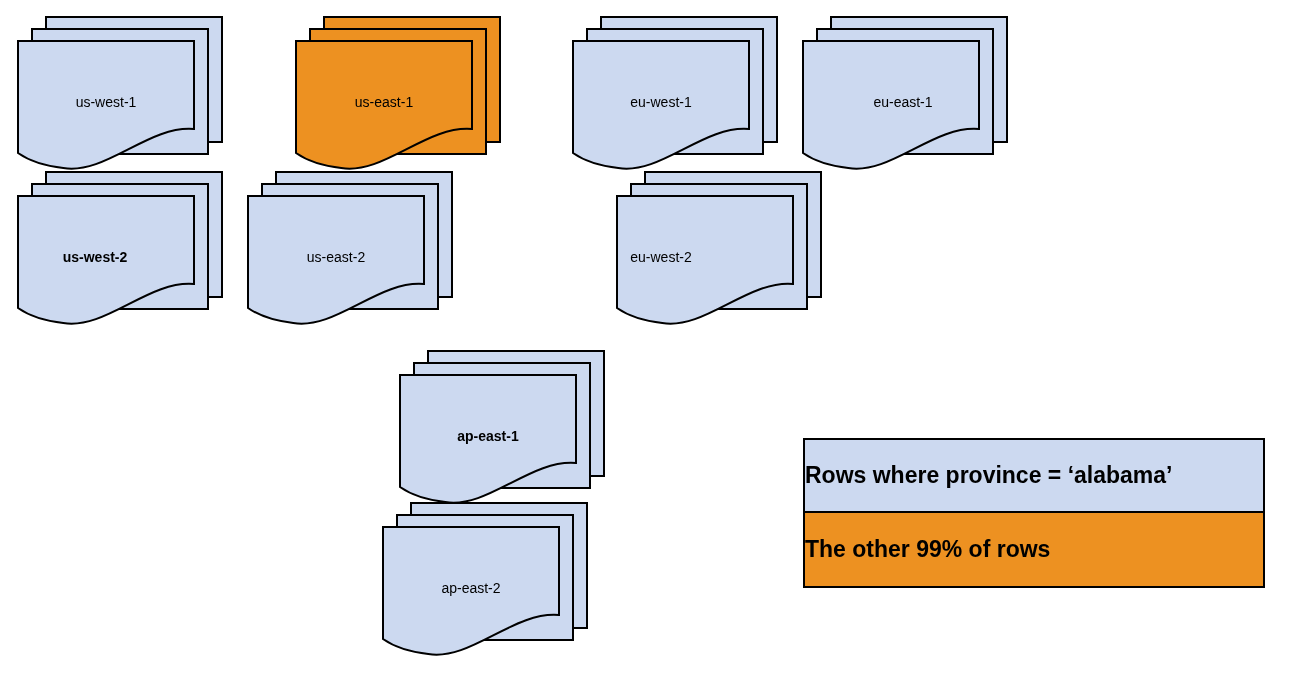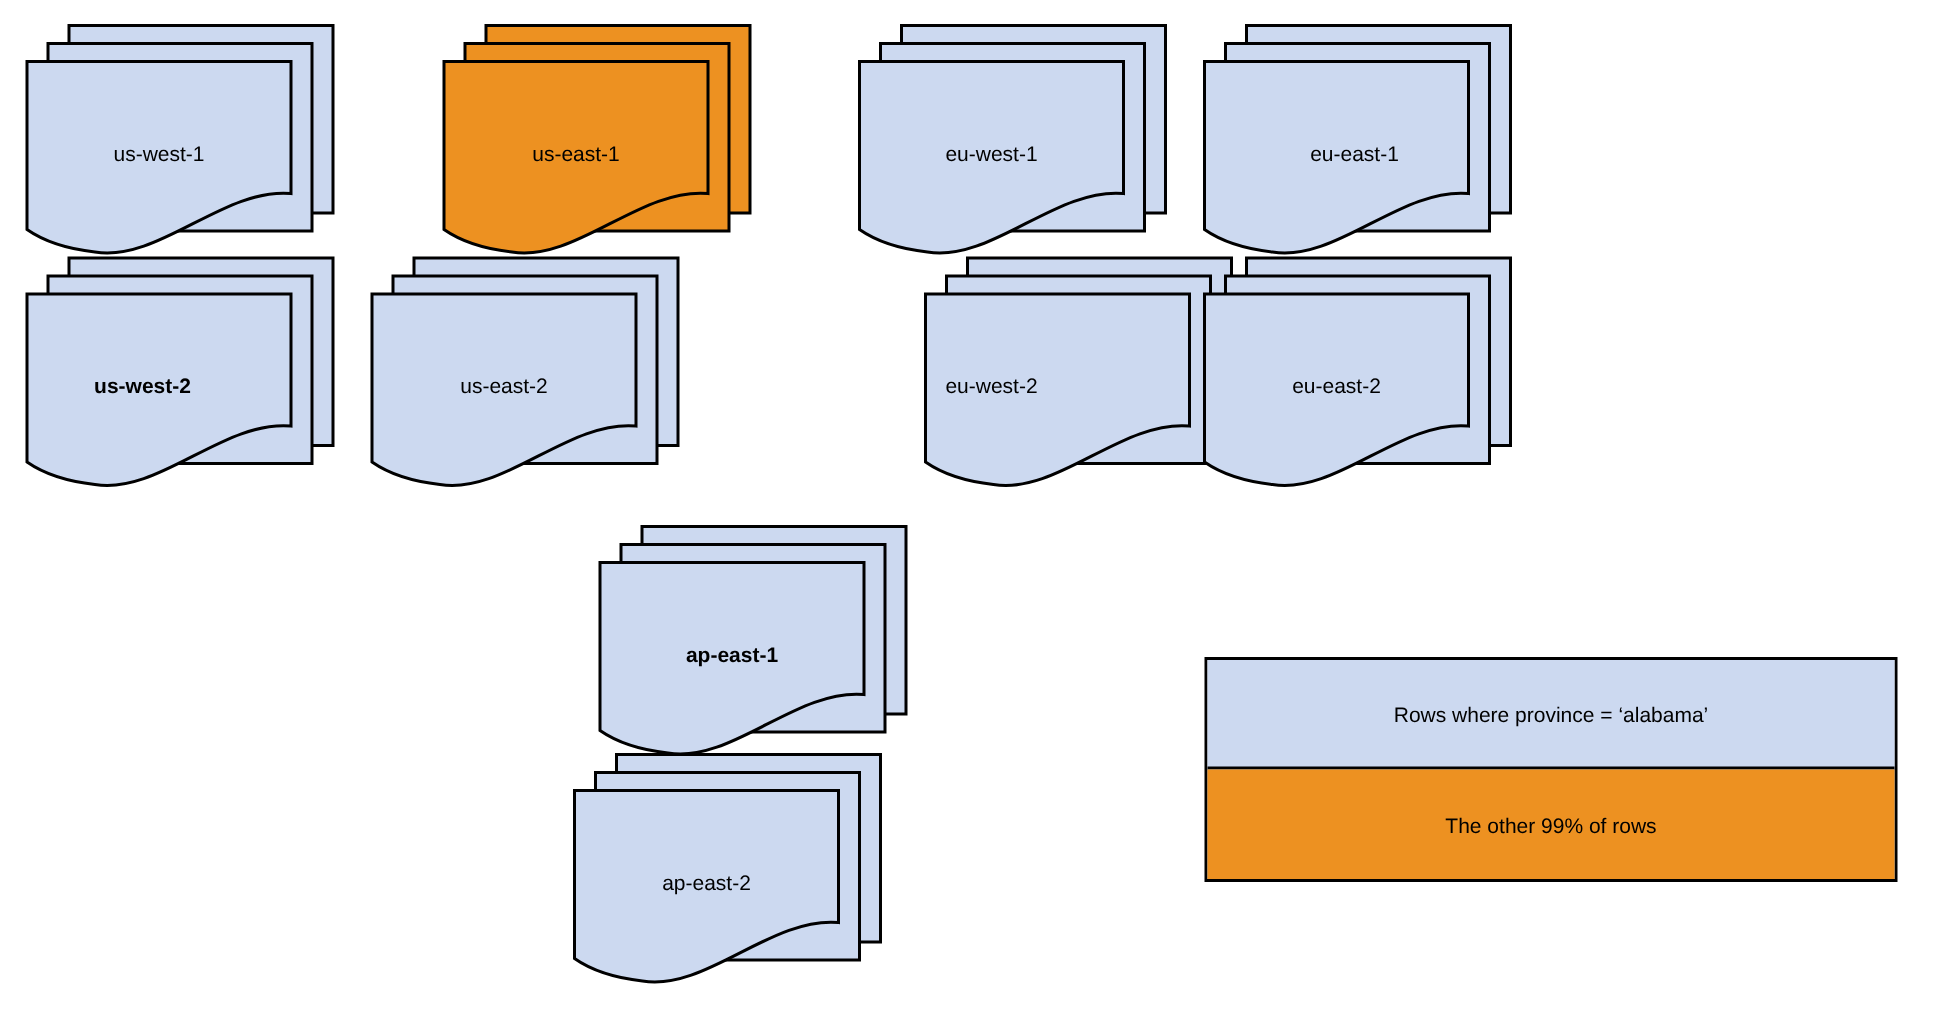--- a/index.html
+++ b/index.html
@@ -50,25 +50,26 @@
     height: 150px;
     border: 2px solid #000000;
     box-sizing: border-box;
     display: flex;
     flex-direction: column;
   }
   .legend-row {
     flex: 1 1 50%;
     display: flex;
     align-items: center;
-    justify-content: center;
+    justify-content: flex-start;
     font-family: "Liberation Sans", sans-serif;
-    font-size: 14px;
+    font-size: 23px;
     color: #000000;
     box-sizing: border-box;
+    font-weight: bold;
   }
   .legend-row.top {
     border-bottom: 2px solid #000000;
   }
 </style>
 </head>
 <body>
 
 <div id="canvas">
     <div class="doc-stack" style="left: 17px; top: 16px; width: 210px; height: 167px;">
@@ -120,28 +121,20 @@
       <div class="doc-label" style="left: 0px; top: 78.5px; width: 178px;">us-east-2</div>
     </div>
     <div class="doc-stack" style="left: 572px; top: 171px; width: 210px; height: 167px; padding-left: 44px;">
       <svg width="210" height="167" viewBox="0 0 210 167">
         <path d="M 1 1 L 177 1 L 177 126 L 1 126 Z" transform="translate(28,0)" fill="#ccd9f0" stroke="#000000" stroke-width="2" stroke-linejoin="miter"></path>
         <path d="M 1 1 L 177 1 L 177 126 L 1 126 Z" transform="translate(14,12)" fill="#ccd9f0" stroke="#000000" stroke-width="2" stroke-linejoin="miter"></path>
         <path d="M 1 1 L 177 1 L 177 89 C 131.72 85, 89 135, 46.28 128 C 28.48 126, 12.46 121, 1 113 Z" transform="translate(0,24)" fill="#ccd9f0" stroke="#000000" stroke-width="2" stroke-linejoin="miter"></path>
       </svg>
       <div class="doc-label" style="left: 0px; top: 78.5px; width: 178px;">eu-west-2</div>
     </div>
-    <div class="doc-stack" style="left: 802px; top: 171px; width: 210px; height: 167px;">
-      <svg width="210" height="167" viewBox="0 0 210 167">
-        <path d="M 1 1 L 177 1 L 177 126 L 1 126 Z" transform="translate(28,0)" fill="#ccd9f0" stroke="#000000" stroke-width="2" stroke-linejoin="miter"></path>
-        <path d="M 1 1 L 177 1 L 177 126 L 1 126 Z" transform="translate(14,12)" fill="#ccd9f0" stroke="#000000" stroke-width="2" stroke-linejoin="miter"></path>
-        <path d="M 1 1 L 177 1 L 177 89 C 131.72 85, 89 135, 46.28 128 C 28.48 126, 12.46 121, 1 113 Z" transform="translate(0,24)" fill="#ccd9f0" stroke="#000000" stroke-width="2" stroke-linejoin="miter"></path>
-      </svg>
-      <div class="doc-label" style="left: 0px; top: 78.5px; width: 178px;">eu-east-2</div>
-    </div>
     <div class="doc-stack" style="left: 399px; top: 350px; width: 210px; height: 167px; font-weight: bold;">
       <svg width="210" height="167" viewBox="0 0 210 167">
         <path d="M 1 1 L 177 1 L 177 126 L 1 126 Z" transform="translate(28,0)" fill="#ccd9f0" stroke="#000000" stroke-width="2" stroke-linejoin="miter"></path>
         <path d="M 1 1 L 177 1 L 177 126 L 1 126 Z" transform="translate(14,12)" fill="#ccd9f0" stroke="#000000" stroke-width="2" stroke-linejoin="miter"></path>
         <path d="M 1 1 L 177 1 L 177 89 C 131.72 85, 89 135, 46.28 128 C 28.48 126, 12.46 121, 1 113 Z" transform="translate(0,24)" fill="#ccd9f0" stroke="#000000" stroke-width="2" stroke-linejoin="miter"></path>
       </svg>
       <div class="doc-label" style="left: 0px; top: 78.5px; width: 178px;">ap-east-1</div>
     </div>
     <div class="doc-stack" style="left: 382px; top: 502px; width: 210px; height: 167px;">
       <svg width="210" height="167" viewBox="0 0 210 167">

